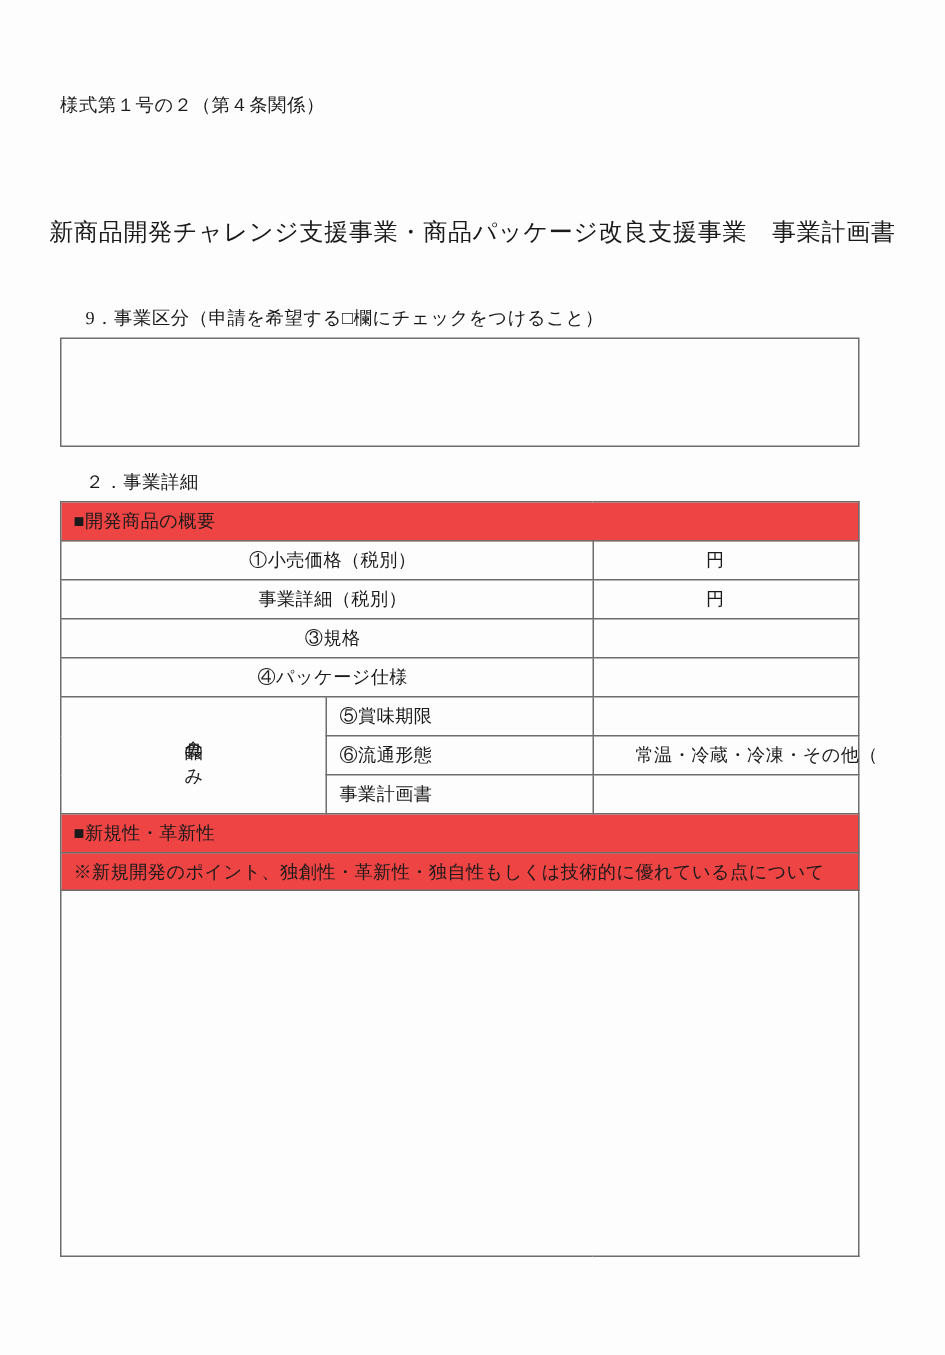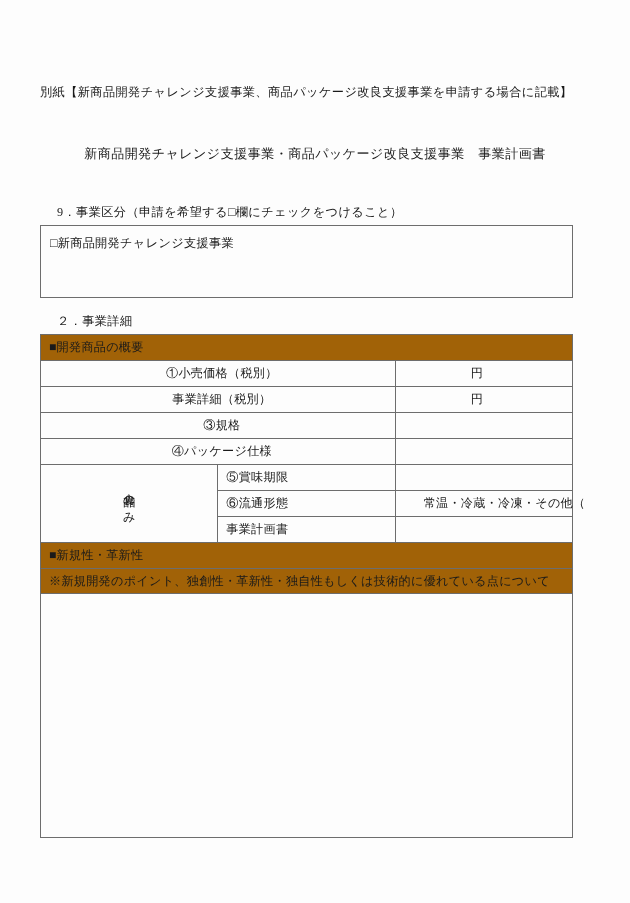--- a/index.html
+++ b/index.html
@@ -35,21 +35,21 @@
   .hdr-1 { top: 62px; }
   .hdr-2 { top: 84px; }
 
   
   .doc-title {
     position: absolute;
     top: 145px;
     left: 0;
     width: 630px;
     text-align: center;
-    font-size: 13px;
+    font-size: 16px;
     letter-spacing: 0.5px;
     white-space: nowrap;
   }
 
   
   .sec-head {
     position: absolute;
     left: 57px;
     font-size: 12.2px;
     letter-spacing: 0.4px;
@@ -93,21 +93,21 @@
     border: 1px solid #6d6d6d;
     font-size: 12.1px;
     letter-spacing: 0.3px;
     padding: 0 0 0 8px;
     vertical-align: middle;
     height: 25px;
     background: #fdfdfd;
     white-space: nowrap;
   }
   td.gray {
-    background: #a16207;
+    background: #ef4444;
   }
   td.label { width: 164px; text-align: center; }
   td.sub-label { width: 124px; }
   td.vert-label {
     width: 40px;
     text-align: center;
     padding: 0;
     line-height: 1.08;
     font-size: 12.1px;
   }
@@ -132,28 +132,27 @@
   td.free {
     height: 243px;
     vertical-align: top;
   }
 </style>
 </head>
 <body>
 
 <div class="page">
 
-  <div class="hdr-line hdr-2">別紙【新商品開発チャレンジ支援事業、商品パッケージ改良支援事業を申請する場合に記載】</div>
+  <div class="hdr-line hdr-1">様式第１号の２（第４条関係）</div>
 
   <div class="doc-title">新商品開発チャレンジ支援事業・商品パッケージ改良支援事業　事業計画書</div>
 
   <div class="sec-head sec-1">9．事業区分（申請を希望する□欄にチェックをつけること）</div>
 
   <div class="box1">
-    <div class="chk-row chk-row-1">□新商品開発チャレンジ支援事業</div>
   </div>
 
   <div class="sec-head sec-2">２．事業詳細</div>
 
   <table class="tbl">
     <tbody>
       <tr>
         <td class="gray" colspan="3">■開発商品の概要</td>
       </tr>
 

